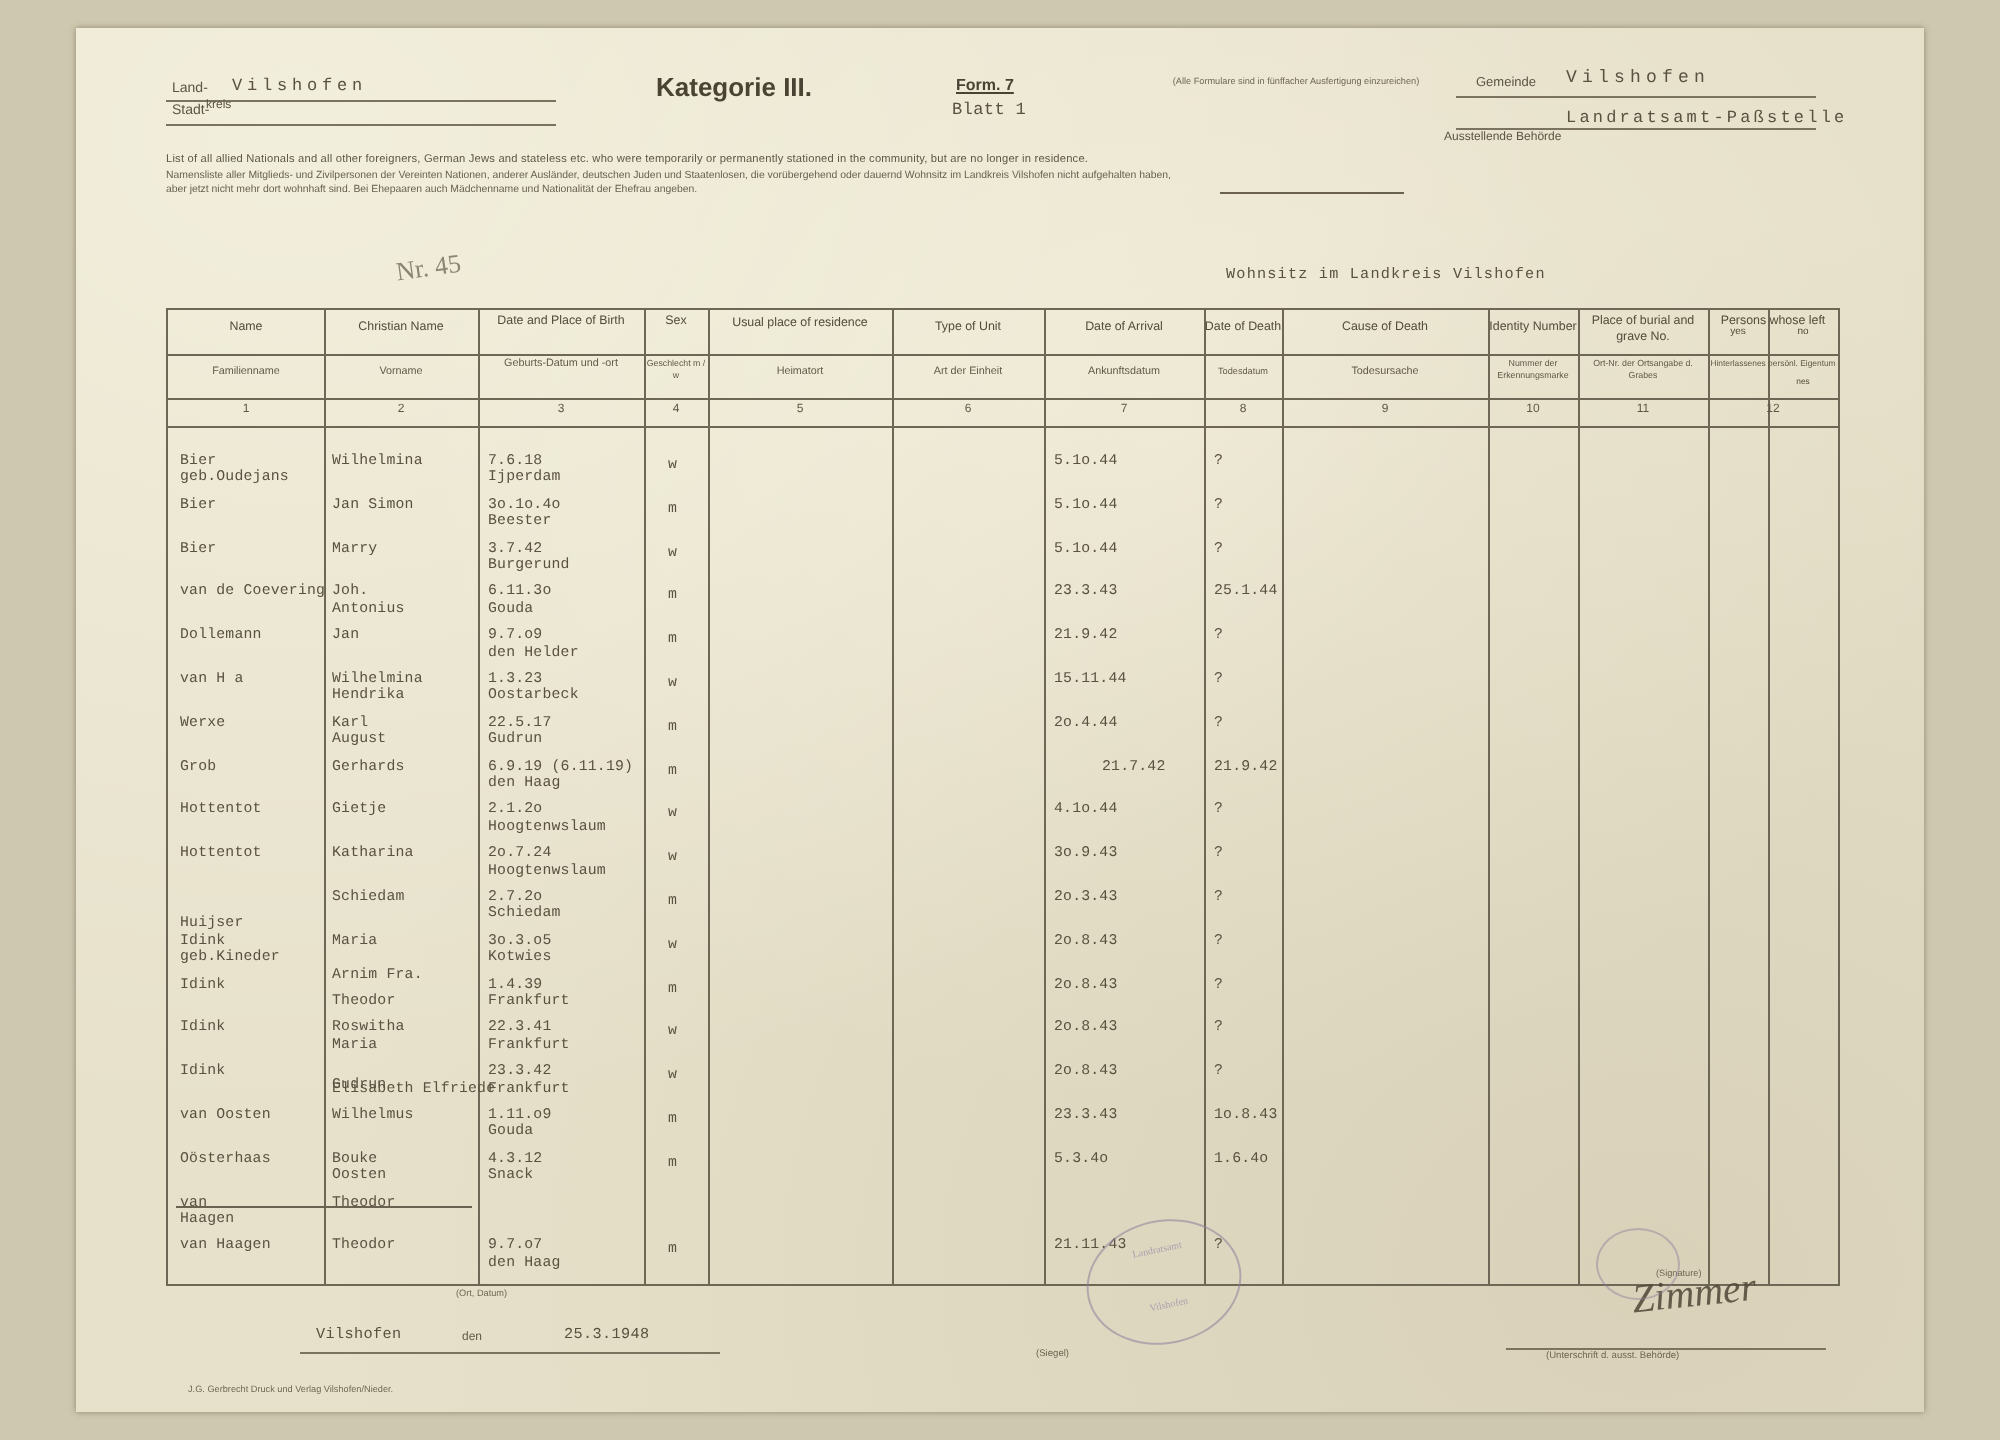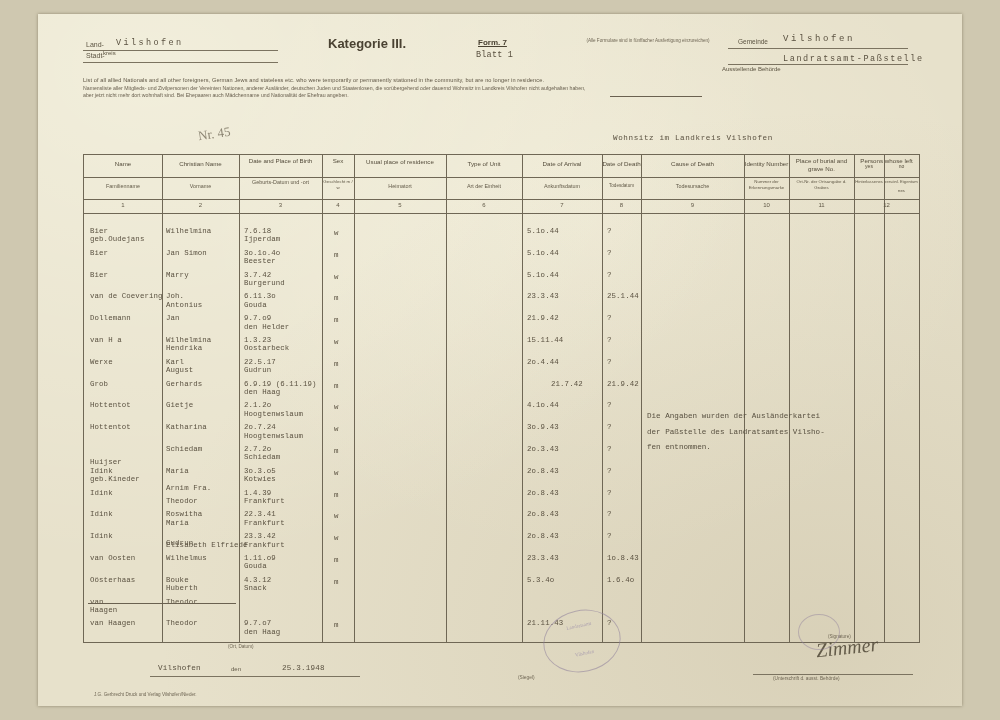--- a/index.html
+++ b/index.html
@@ -341,46 +341,41 @@
         <div class="rowtxt" style="left: 6px; top: 399px;">van Oosten</div>
         <div class="rowtxt" style="left: 82px; top: 399px;">Wilhelmus</div>
         <div class="rowtxt" style="left: 160px; top: 399px;">1.11.o9</div>
         <div class="rowtxt" style="left: 160px; top: 407.4px;">Gouda</div>
         <div class="rowtxt" style="left: 250px; top: 401px;">m</div>
         <div class="rowtxt" style="left: 443px; top: 399px;">23.3.43</div>
         <div class="rowtxt" style="left: 523px; top: 399px;">1o.8.43</div>
         <div></div>
         <div class="rowtxt" style="left: 6px; top: 420.8px;">Oösterhaas</div>
         <div class="rowtxt" style="left: 82px; top: 420.8px;">Bouke</div>
-        <div class="rowtxt" style="left: 82px; top: 429.2px;">Huberth</div>
+        <div class="rowtxt" style="left: 82px; top: 429.2px;">Oosten</div>
         <div class="rowtxt" style="left: 160px; top: 420.8px;">4.3.12</div>
         <div class="rowtxt" style="left: 160px; top: 429.2px;">Snack</div>
         <div class="rowtxt" style="left: 250px; top: 422.8px;">m</div>
         <div class="rowtxt" style="left: 443px; top: 420.8px;">5.3.4o</div>
         <div class="rowtxt" style="left: 523px; top: 420.8px;">1.6.4o</div>
         <div></div>
         <div class="rowtxt" style="left: 6px; top: 442.6px;">van</div>
         <div class="rowtxt" style="left: 6px; top: 451px;">Haagen</div>
         <div class="rowtxt" style="left: 82px; top: 442.6px;">Theodor</div>
         <div style="position: absolute; left: 4px; top: 447.6px; width: 148px; border-top: 1px solid rgb(106, 97, 80);"></div>
         <div></div>
         <div class="rowtxt" style="left: 6px; top: 464.4px;">van Haagen</div>
         <div class="rowtxt" style="left: 82px; top: 464.4px;">Theodor</div>
         <div class="rowtxt" style="left: 160px; top: 464.4px;">9.7.o7</div>
         <div class="rowtxt" style="left: 160px; top: 472.8px;">den Haag</div>
         <div class="rowtxt" style="left: 250px; top: 466.4px;">m</div>
         <div class="rowtxt" style="left: 443px; top: 464.4px;">21.11.43</div>
         <div class="rowtxt" style="left: 523px; top: 464.4px;">?</div>
       </div>
 
-    <div class="note-block" style="left:563px;top:254px">
-      <div>Die Angaben wurden der Ausländerkartei</div>
-      <div>der Paßstelle des Landratsamtes Vilsho-</div>
-      <div>fen entnommen.</div>
-    </div>
   </div>
 
   <div class="foot-ort">(Ort, Datum)</div>
   <div class="foot-place typed">Vilshofen</div>
   <div class="foot-den">den</div>
   <div class="foot-date typed">25.3.1948</div>
   <div class="foot-rule"></div>
   <div class="foot-siegel">(Siegel)</div>
   <div class="foot-sig-rule"></div>
   <div class="foot-sig">(Unterschrift d. ausst. Behörde)</div>

